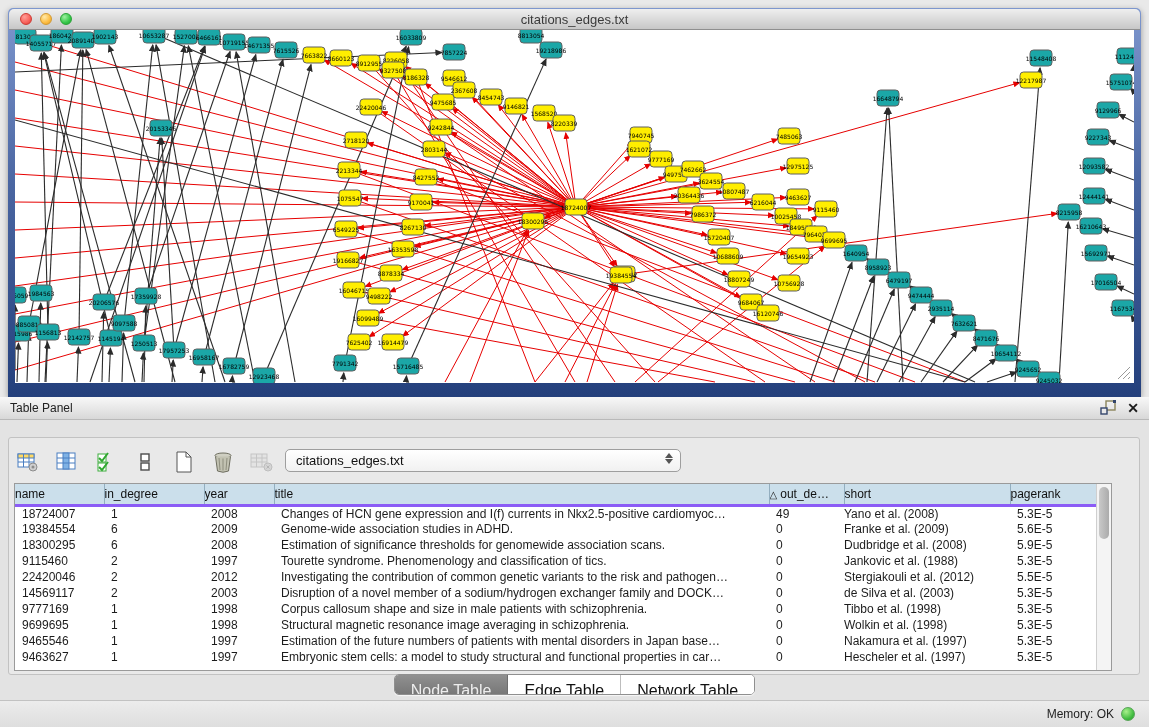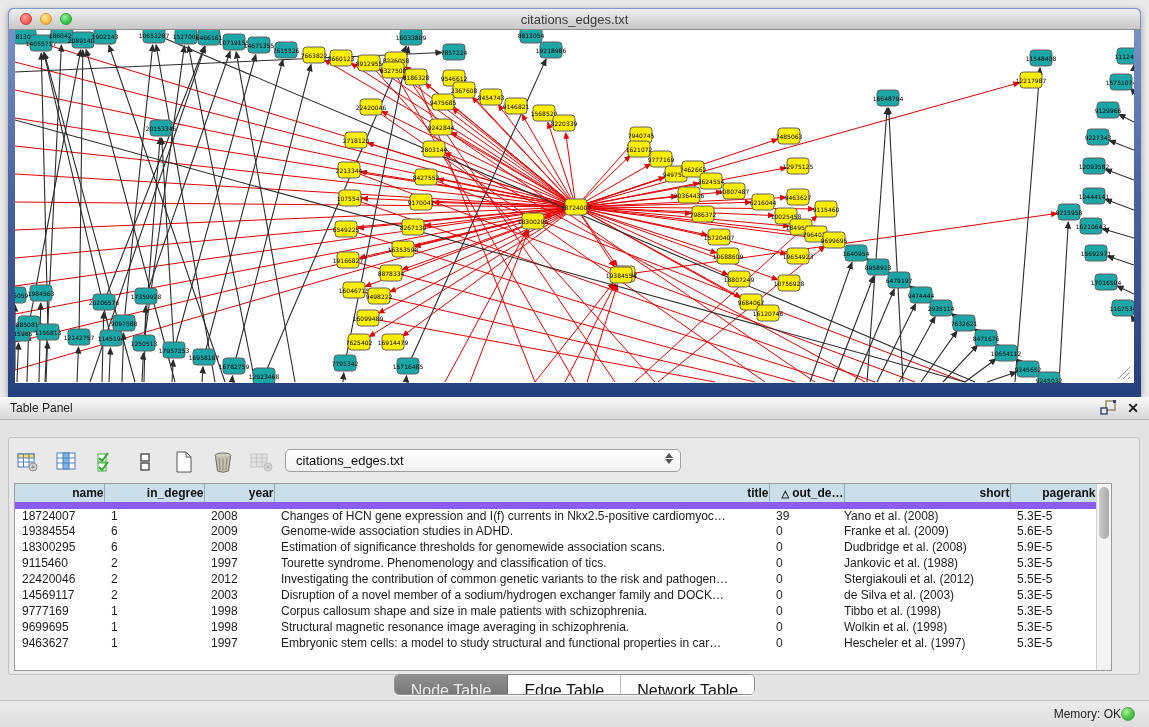--- a/index.html
+++ b/index.html
@@ -43,39 +43,39 @@
     background:linear-gradient(#ffffff,#f1f1f1); border:1px solid #9e9e9e; border-radius:5px;
     font-size:13px; color:#111; line-height:21px; padding-left:10px; }
   .combo-arrows { position:absolute; right:7px; top:3px; display:flex; flex-direction:column; gap:1px; }
   .combo-arrows i { width:0; height:0; border-left:4px solid transparent; border-right:4px solid transparent; display:block; }
   .arr-up { border-bottom:5px solid #555; }
   .arr-dn { border-top:5px solid #555; }
 
   .dtable-wrap { position:absolute; left:14px; top:86px; width:1098px; height:188px;
     background:#fff; border:1px solid #9a9a9a; overflow:hidden; }
   table.dtable { border-collapse:collapse; table-layout:fixed; width:1081px; font-size:12px; }
-  .dtable th { height:21px; background:#cbdfeb; border-right:1px solid #93aebf; border-bottom:7px solid #8b5cf6;
-    font-weight:bold; color:#111; text-align:right; overflow:hidden; white-space:nowrap; }
+  .dtable th { height:21px; background:#cbdfeb; border-right:1px solid #93aebf; border-bottom:3px solid #8b5cf6;
+    font-weight:normal; color:#111; text-align:left; overflow:hidden; white-space:nowrap; }
   .dtable td { height:16px; padding:0 0 0 7px; color:#1c1c1c; overflow:hidden; white-space:nowrap; text-align:left; }
   .dtable td.c5 { text-align:left; padding:0; }
   .c0{width:89px} .c1{width:100px} .c2{width:70px} .c3{width:495px} .c4{width:75px} .c5{width:166px} .c6{width:86px}
   .sort-tri { font-size:10px; margin-right:3px; color:#222; }
   .vscroll { position:absolute; right:0; top:0; width:15px; height:100%; background:#f4f4f4; border-left:1px solid #cfcfcf; }
   .vthumb { position:absolute; left:2px; top:3px; width:10px; height:52px; background:linear-gradient(90deg,#c9c9c9,#ababab); border-radius:6px; }
 
   .tabs-row { position:absolute; left:0; top:277px; width:100%; display:flex; justify-content:center; }
   .seg-control { display:flex; border:1px solid #8f8f8f; border-radius:5px; overflow:hidden; height:21px;
     background:#fff; box-shadow:0 1px 1px rgba(255,255,255,.7); }
   .seg { padding:6px 16px; font-size:16px; line-height:20px; color:#111; background:#fff; border-right:1px solid #bdbdbd; }
   .seg:last-child { border-right:none; }
   .seg.selected { background:linear-gradient(#909090,#787878); color:#ededed; border-right:1px solid #6e6e6e; }
 
   .status-bar { position:absolute; left:0; top:303px; width:100%; height:27px;
     background:linear-gradient(#ececec,#dedede); border-top:1px solid #c2c2c2;
-    display:flex; justify-content:flex-end; align-items:center; padding-right:14px; }
+    display:flex; justify-content:flex-end; align-items:center; padding-right:14px; gap:7px; }
   .status-text { font-size:12px; color:#222; }
   .mem-dot { width:14px; height:14px; border-radius:50%;
     background:radial-gradient(circle at 35% 30%, #a8f08c, #3fbb3f 65%, #2a9a2a); border:1px solid #57a557; }
 </style>
 </head>
 <body>
 
 <div id="net-window">
   <div class="titlebar">
     <span class="lights">
@@ -846,21 +846,21 @@
             <th class="c5">short</th>
             <th class="c6">pagerank</th>
           </tr>
         </thead>
       <tbody id="dtable-body">
           <tr>
             <td class="c0">18724007</td>
             <td class="c1">1</td>
             <td class="c2">2008</td>
             <td class="c3">Changes of HCN gene expression and I(f) currents in Nkx2.5-positive cardiomyoc…</td>
-            <td class="c4">39</td>
+            <td class="c4">49</td>
             <td class="c5">Yano et al. (2008)</td>
             <td class="c6">5.3E-5</td>
           </tr>
           <tr>
             <td class="c0">19384554</td>
             <td class="c1">6</td>
             <td class="c2">2009</td>
             <td class="c3">Genome-wide association studies in ADHD.</td>
             <td class="c4">0</td>
             <td class="c5">Franke et al. (2009)</td>
@@ -914,20 +914,29 @@
           <tr>
             <td class="c0">9699695</td>
             <td class="c1">1</td>
             <td class="c2">1998</td>
             <td class="c3">Structural magnetic resonance image averaging in schizophrenia.</td>
             <td class="c4">0</td>
             <td class="c5">Wolkin et al. (1998)</td>
             <td class="c6">5.3E-5</td>
           </tr>
           <tr>
+            <td class="c0">9465546</td>
+            <td class="c1">1</td>
+            <td class="c2">1997</td>
+            <td class="c3">Estimation of the future numbers of patients with mental disorders in Japan base…</td>
+            <td class="c4">0</td>
+            <td class="c5">Nakamura et al. (1997)</td>
+            <td class="c6">5.3E-5</td>
+          </tr>
+          <tr>
             <td class="c0">9463627</td>
             <td class="c1">1</td>
             <td class="c2">1997</td>
             <td class="c3">Embryonic stem cells: a model to study structural and functional properties in car…</td>
             <td class="c4">0</td>
             <td class="c5">Hescheler et al. (1997)</td>
             <td class="c6">5.3E-5</td>
           </tr>
         </tbody>
     </table>

